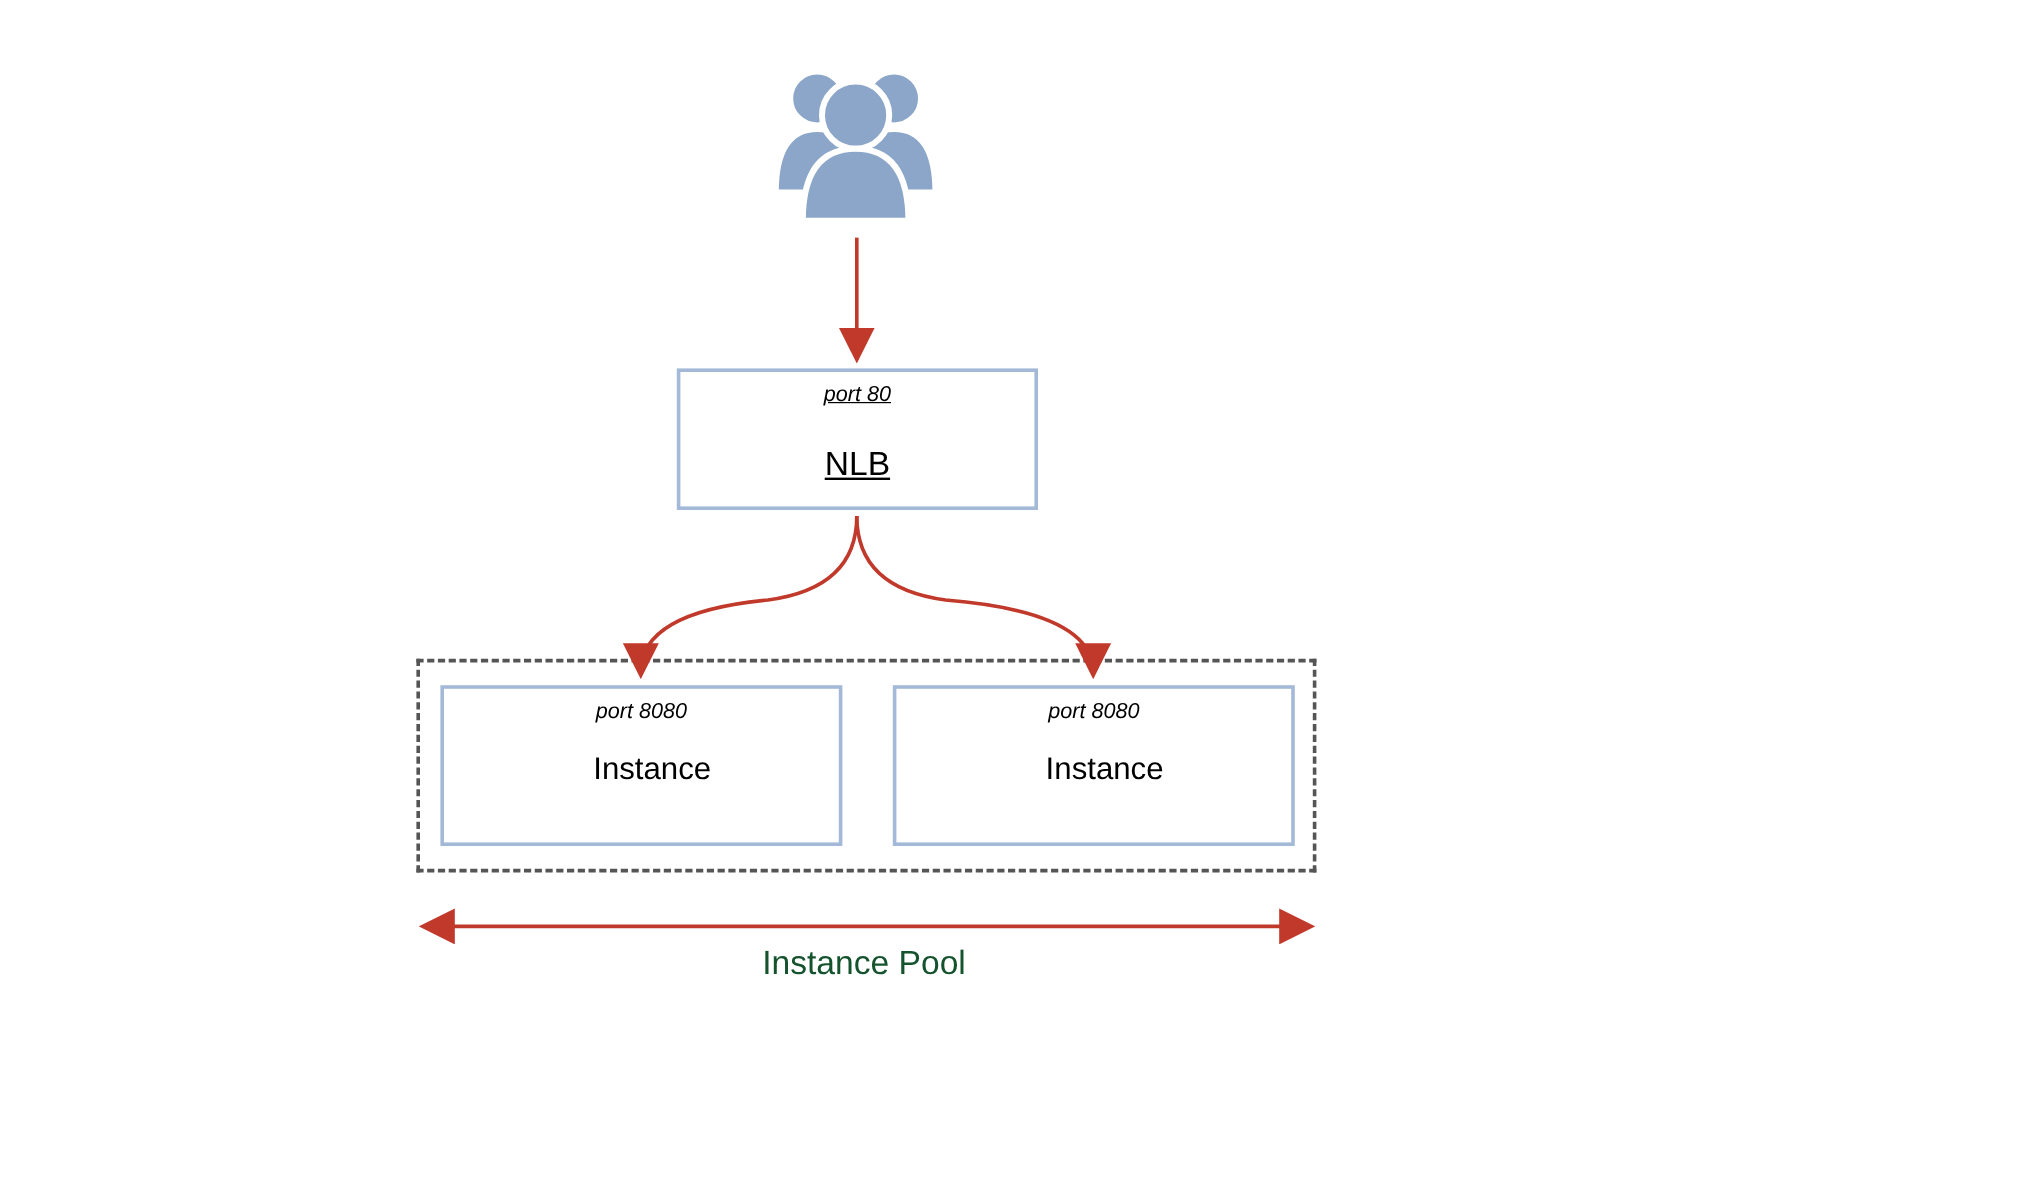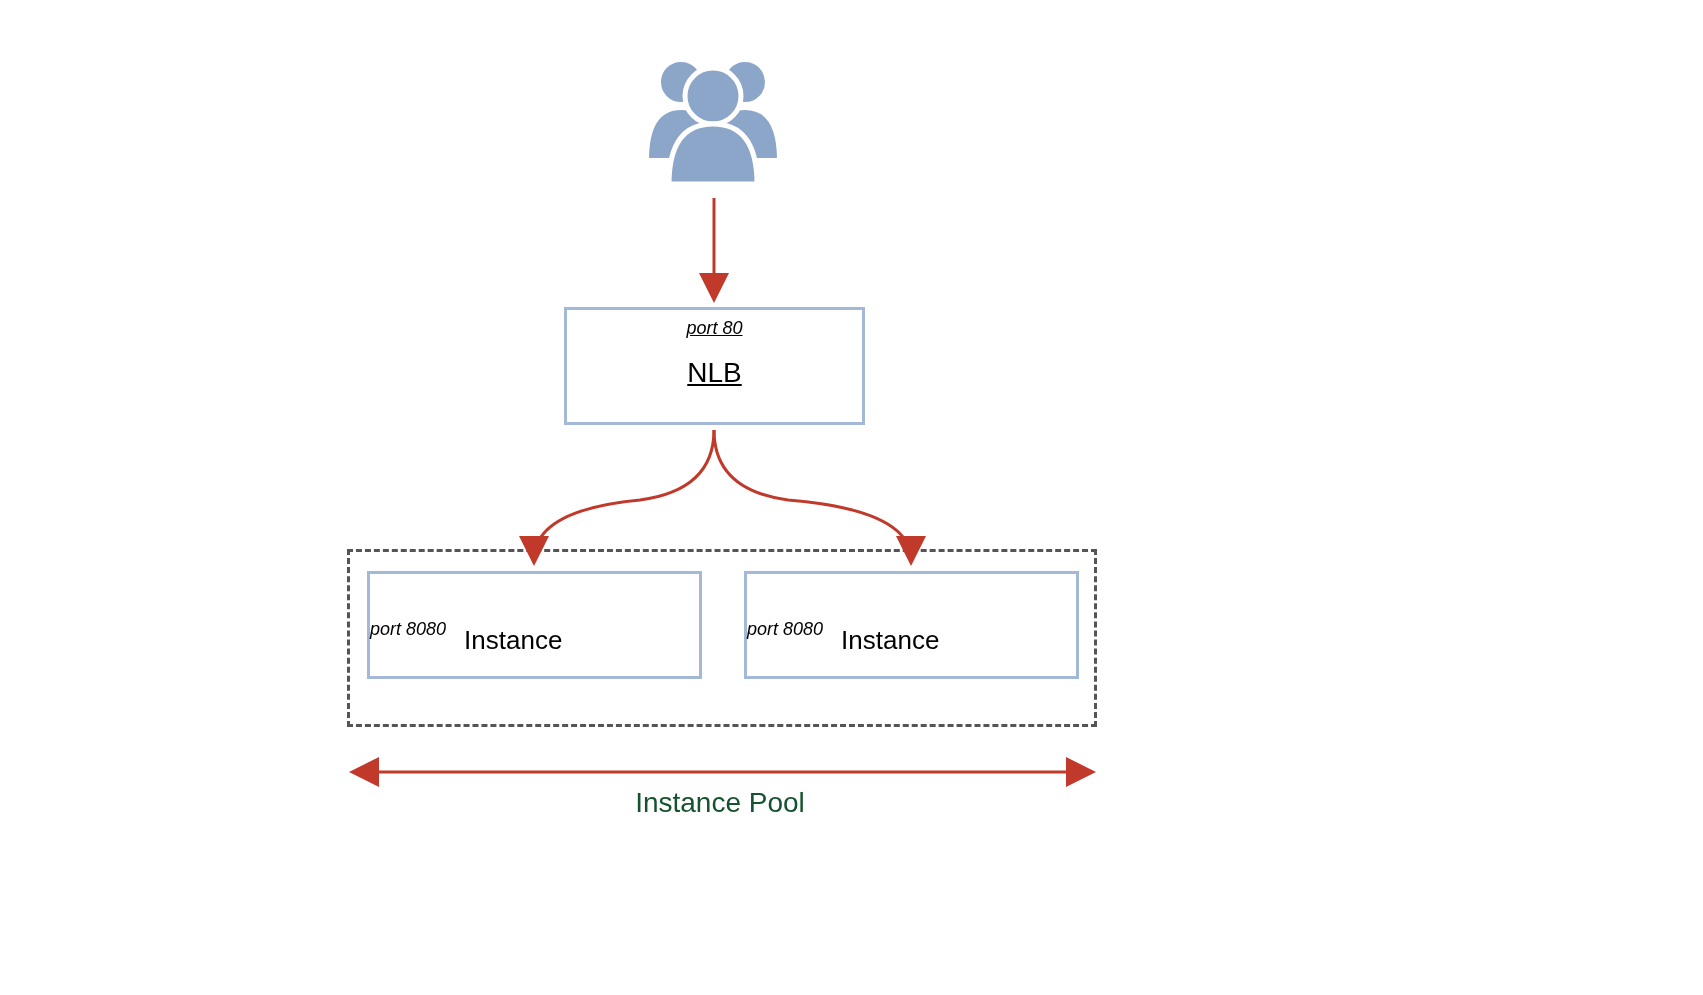--- a/index.html
+++ b/index.html
@@ -41,39 +41,39 @@
       text-decoration: underline;
     }
     .port-label {
       font-style: italic;
       font-size: 18px;
       color: #000;
     }
     .box-title {
       font-size: 28px;
       color: #000;
-      margin-top: 18px;
+      margin-top: 32px;
     }
     .pool-container {
       position: absolute;
       left: 347px;
       top: 549px;
       width: 750px;
       height: 178px;
       border: 3px dashed #555;
       background: #ffffff;
     }
     .instance-box {
       position: absolute;
       width: 335px;
-      height: 108px;
+      height: 134px;
       border: 3px solid #a4b9d7;
       background: #ffffff;
       display: flex;
-      flex-direction: row;
+      flex-direction: column;
       align-items: center;
       padding-top: 8px;
     }
     .instance-1 {
       left: 367px;
       top: 571px;
     }
     .instance-2 {
       left: 744px;
       top: 571px;

